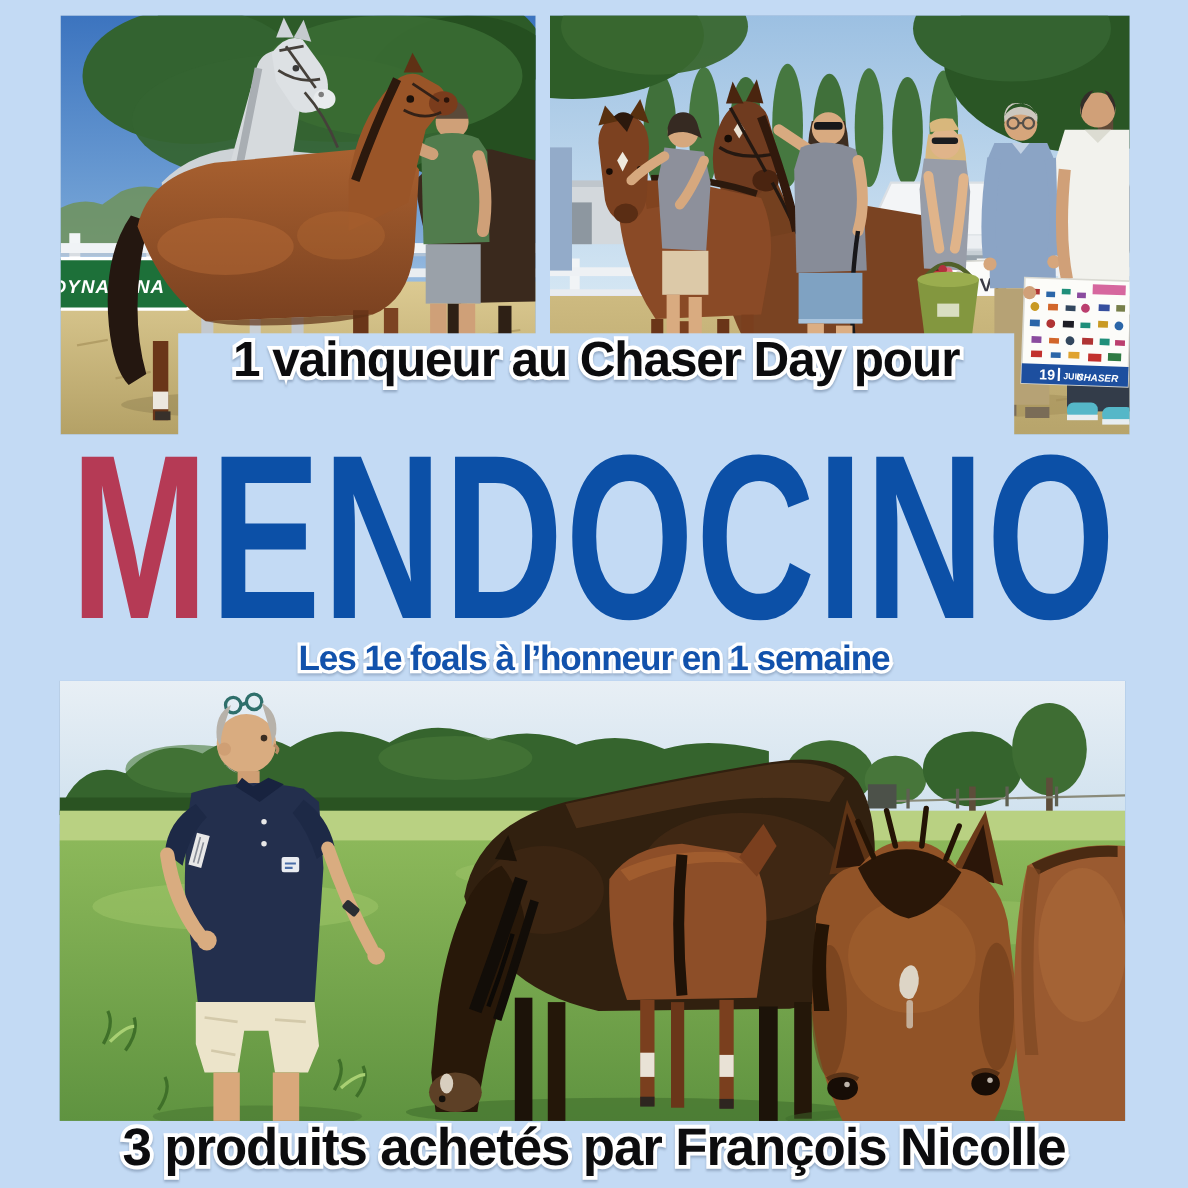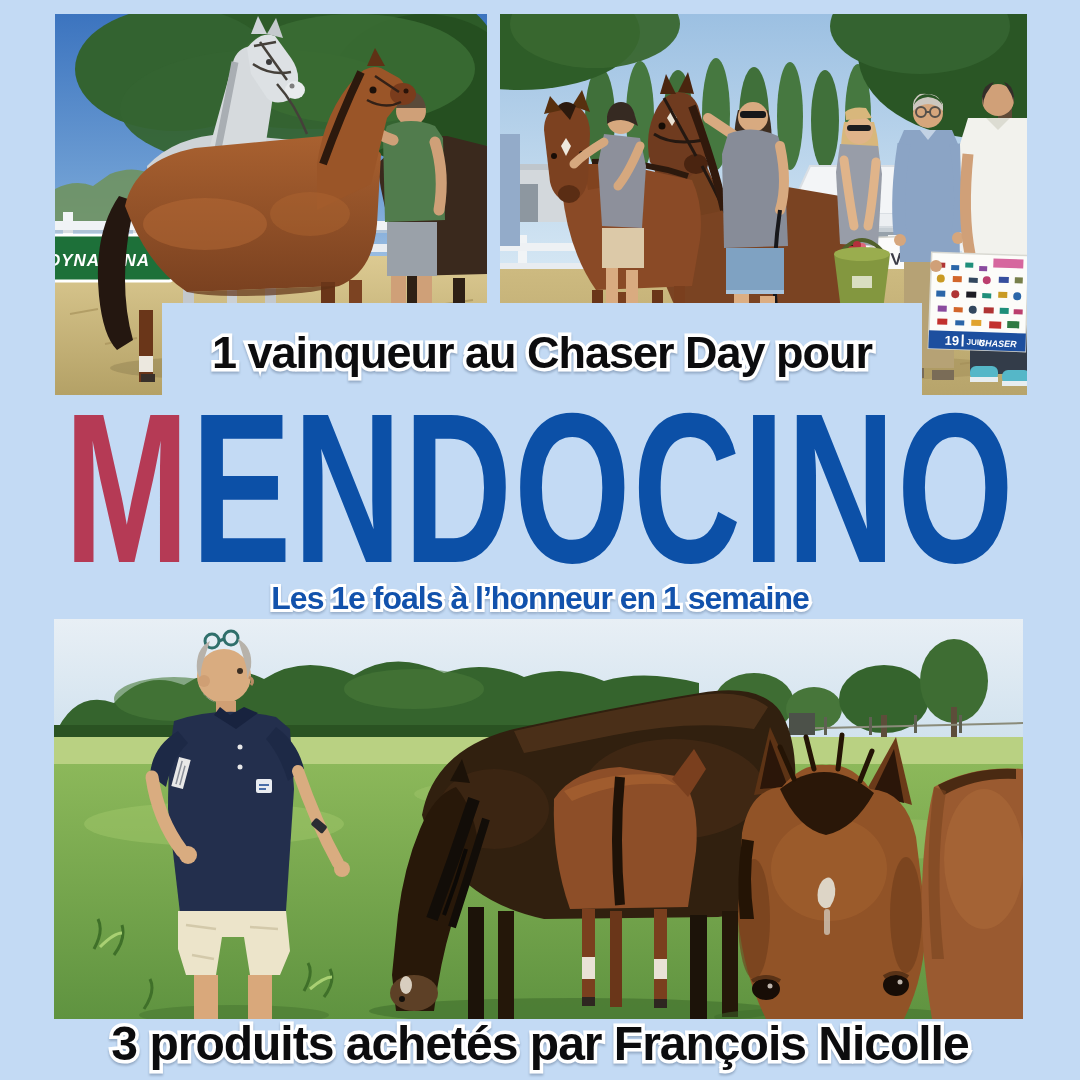--- a/index.html
+++ b/index.html
@@ -6,21 +6,21 @@
   body{width:1080px;height:1080px;overflow:hidden;font-family:"Liberation Sans","DejaVu Sans",sans-serif;}
   #poster{position:relative;width:1080px;height:1080px;background:#c3daf4;}
   .photo{position:absolute;overflow:hidden;background:#9db9d8;}
   #photo-tl{left:55px;top:14px;width:432px;height:381px;}
   #photo-tr{left:500px;top:14px;width:527px;height:381px;}
   #photo-b{left:54px;top:619px;width:969px;height:400px;}
   .photo svg{display:block;width:100%;height:100%;}
 
   
   #top-caption{position:absolute;left:162px;top:303px;width:760px;height:100px;background:#c3daf4;
-    display:flex;flex-direction:column;align-items:center;justify-content:center;z-index:5;}
+    display:flex;flex-direction:column;align-items:center;z-index:5;}
   .cap-line{font-weight:bold;font-size:45px;line-height:48px;letter-spacing:-1px;color:#0c0c0e;
     -webkit-text-stroke:7px #ffffff;paint-order:stroke fill;white-space:nowrap;
     filter:drop-shadow(0 2px 1px rgba(60,80,110,.35));}
 
   #title{position:absolute;left:0;top:399px;width:1080px;height:180px;display:flex;
     align-items:center;justify-content:center;z-index:4;}
   #title .title-inner{font-weight:bold;font-size:150px;letter-spacing:2px;line-height:150px;
     transform:scaleY(1.42);transform-origin:50% 52%;white-space:nowrap;}
 
   #subtitle{position:absolute;left:0;top:570px;width:1080px;text-align:center;z-index:6;}

